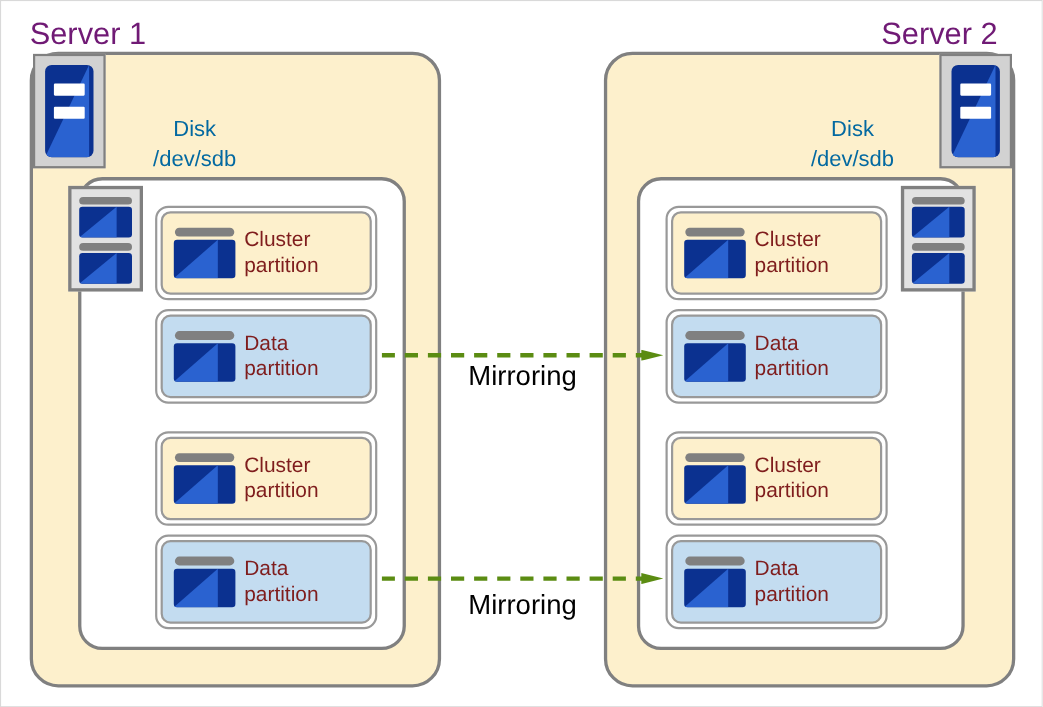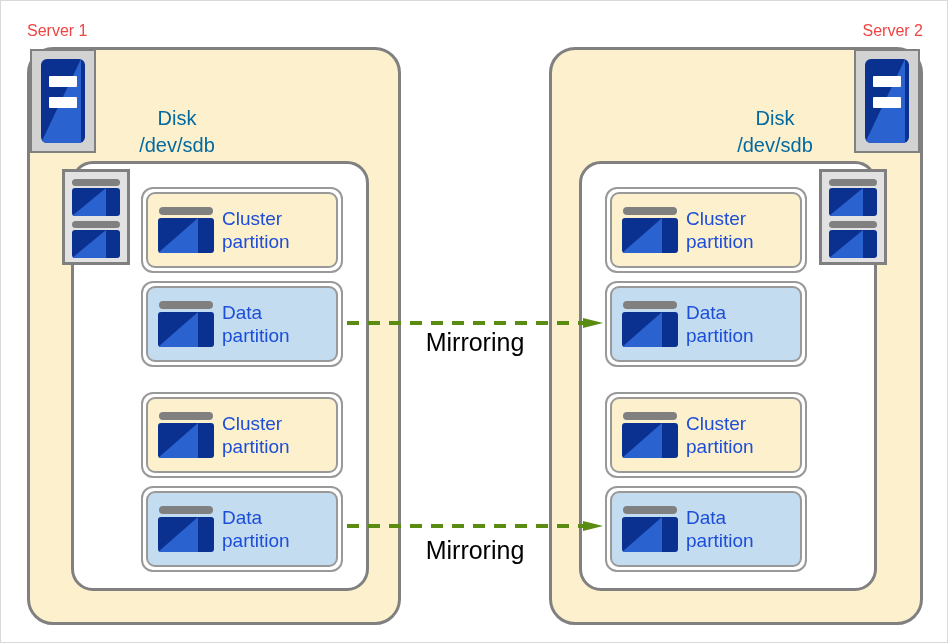--- a/index.html
+++ b/index.html
@@ -19,27 +19,27 @@
     height: 643px;
     background: #ffffff;
     box-sizing: border-box;
     border: 1px solid #d9d9d9;
     overflow: hidden;
   }
 
   
   .server-label {
     position: absolute;
-    font-size: 16px;
+    font-size: 28px;
     line-height: 24px;
-    color: #ef4444;
+    color: #701a75;
     white-space: nowrap;
   }
   #server-label-1 { left: 26px;  top: 18px; text-align: left; }
-  #server-label-2 { right: 24px; top: 18px; text-align: center; }
+  #server-label-2 { right: 40px; top: 18px; text-align: center; }
 
   
   .server-box {
     position: absolute;
     top: 46px;
     height: 578px;
     background: #fdf0cc;
     border: 3px solid #808080;
     border-radius: 26px;
     box-sizing: border-box;
@@ -215,21 +215,21 @@
     position: absolute;
     left: 0; top: 0;
     width: 0; height: 0;
     border-style: solid;
     border-width: 0 0 35px 40px;
     border-color: transparent transparent #2a62d0 transparent;
   }
   .part-text {
     font-size: 19px;
     line-height: 23px;
-    color: #1d4ed8;
+    color: #7f1d1d;
   }
 
   
   #partition-1-1 { left: 140px; top: 186px; }
   #partition-1-2 { left: 140px; top: 280px; }
   #partition-1-3 { left: 140px; top: 391px; }
   #partition-1-4 { left: 140px; top: 485px; }
   #partition-2-1 { left: 604px; top: 186px; }
   #partition-2-2 { left: 604px; top: 280px; }
   #partition-2-3 { left: 604px; top: 391px; }

